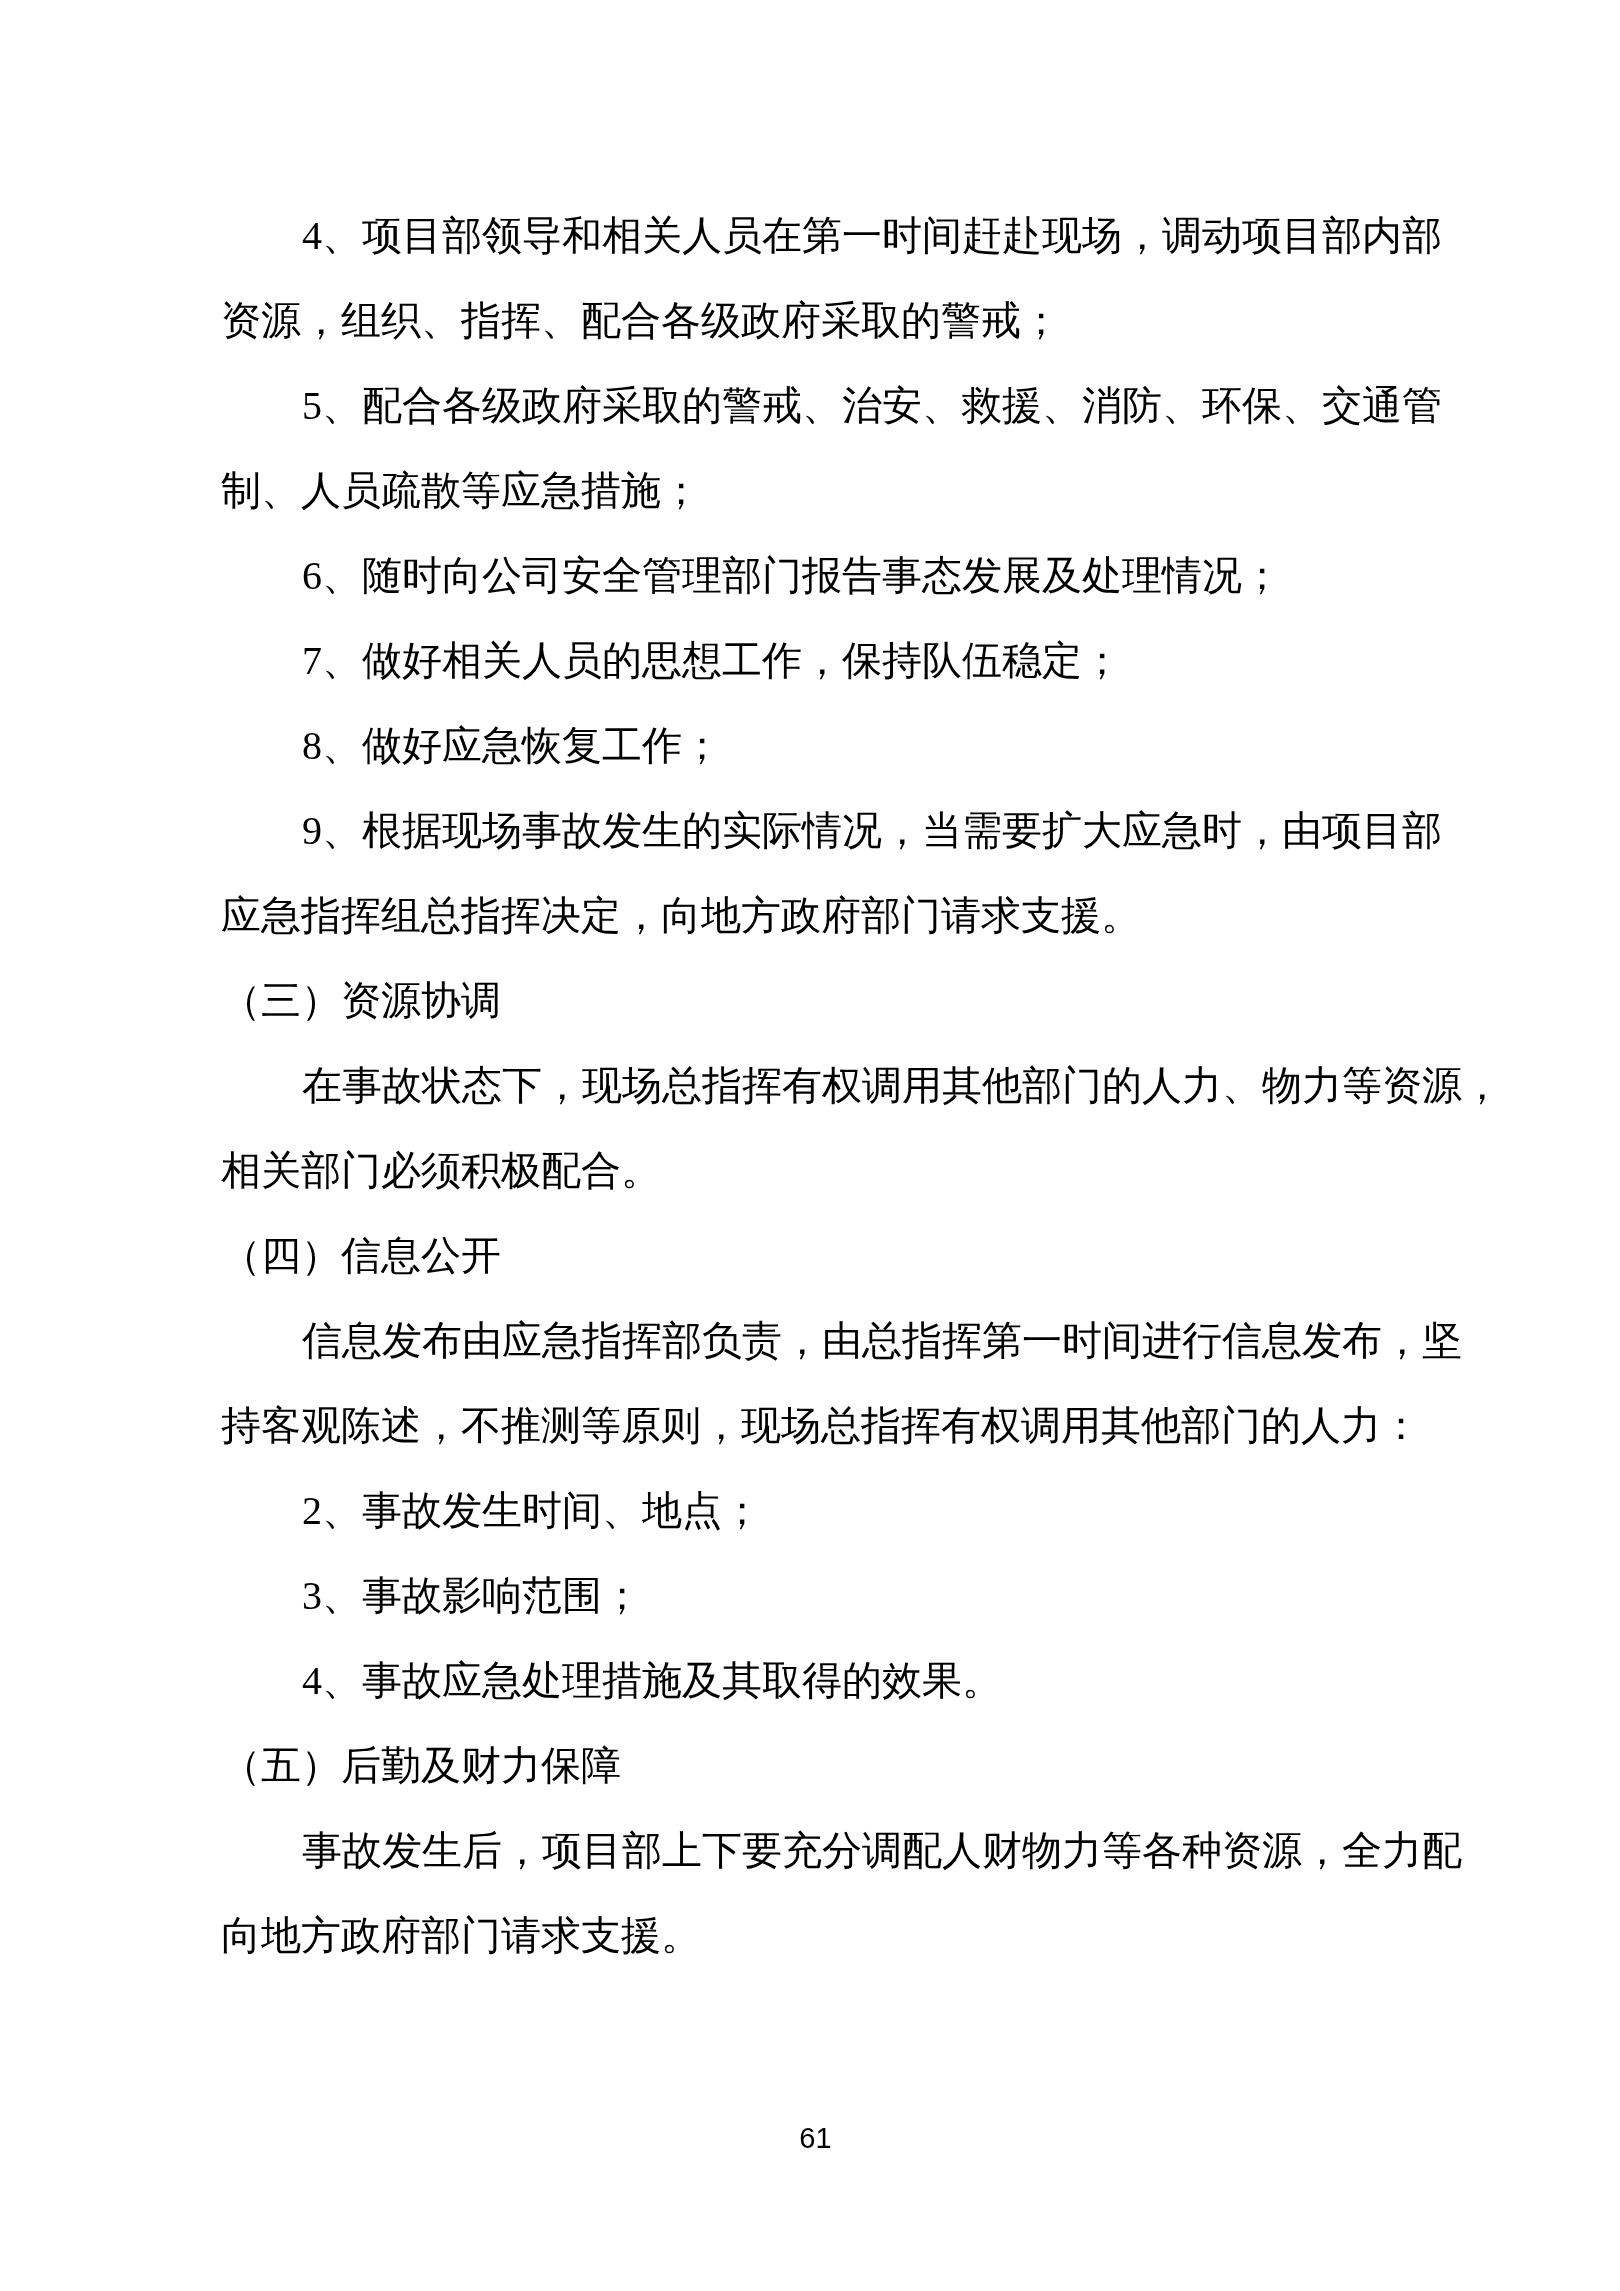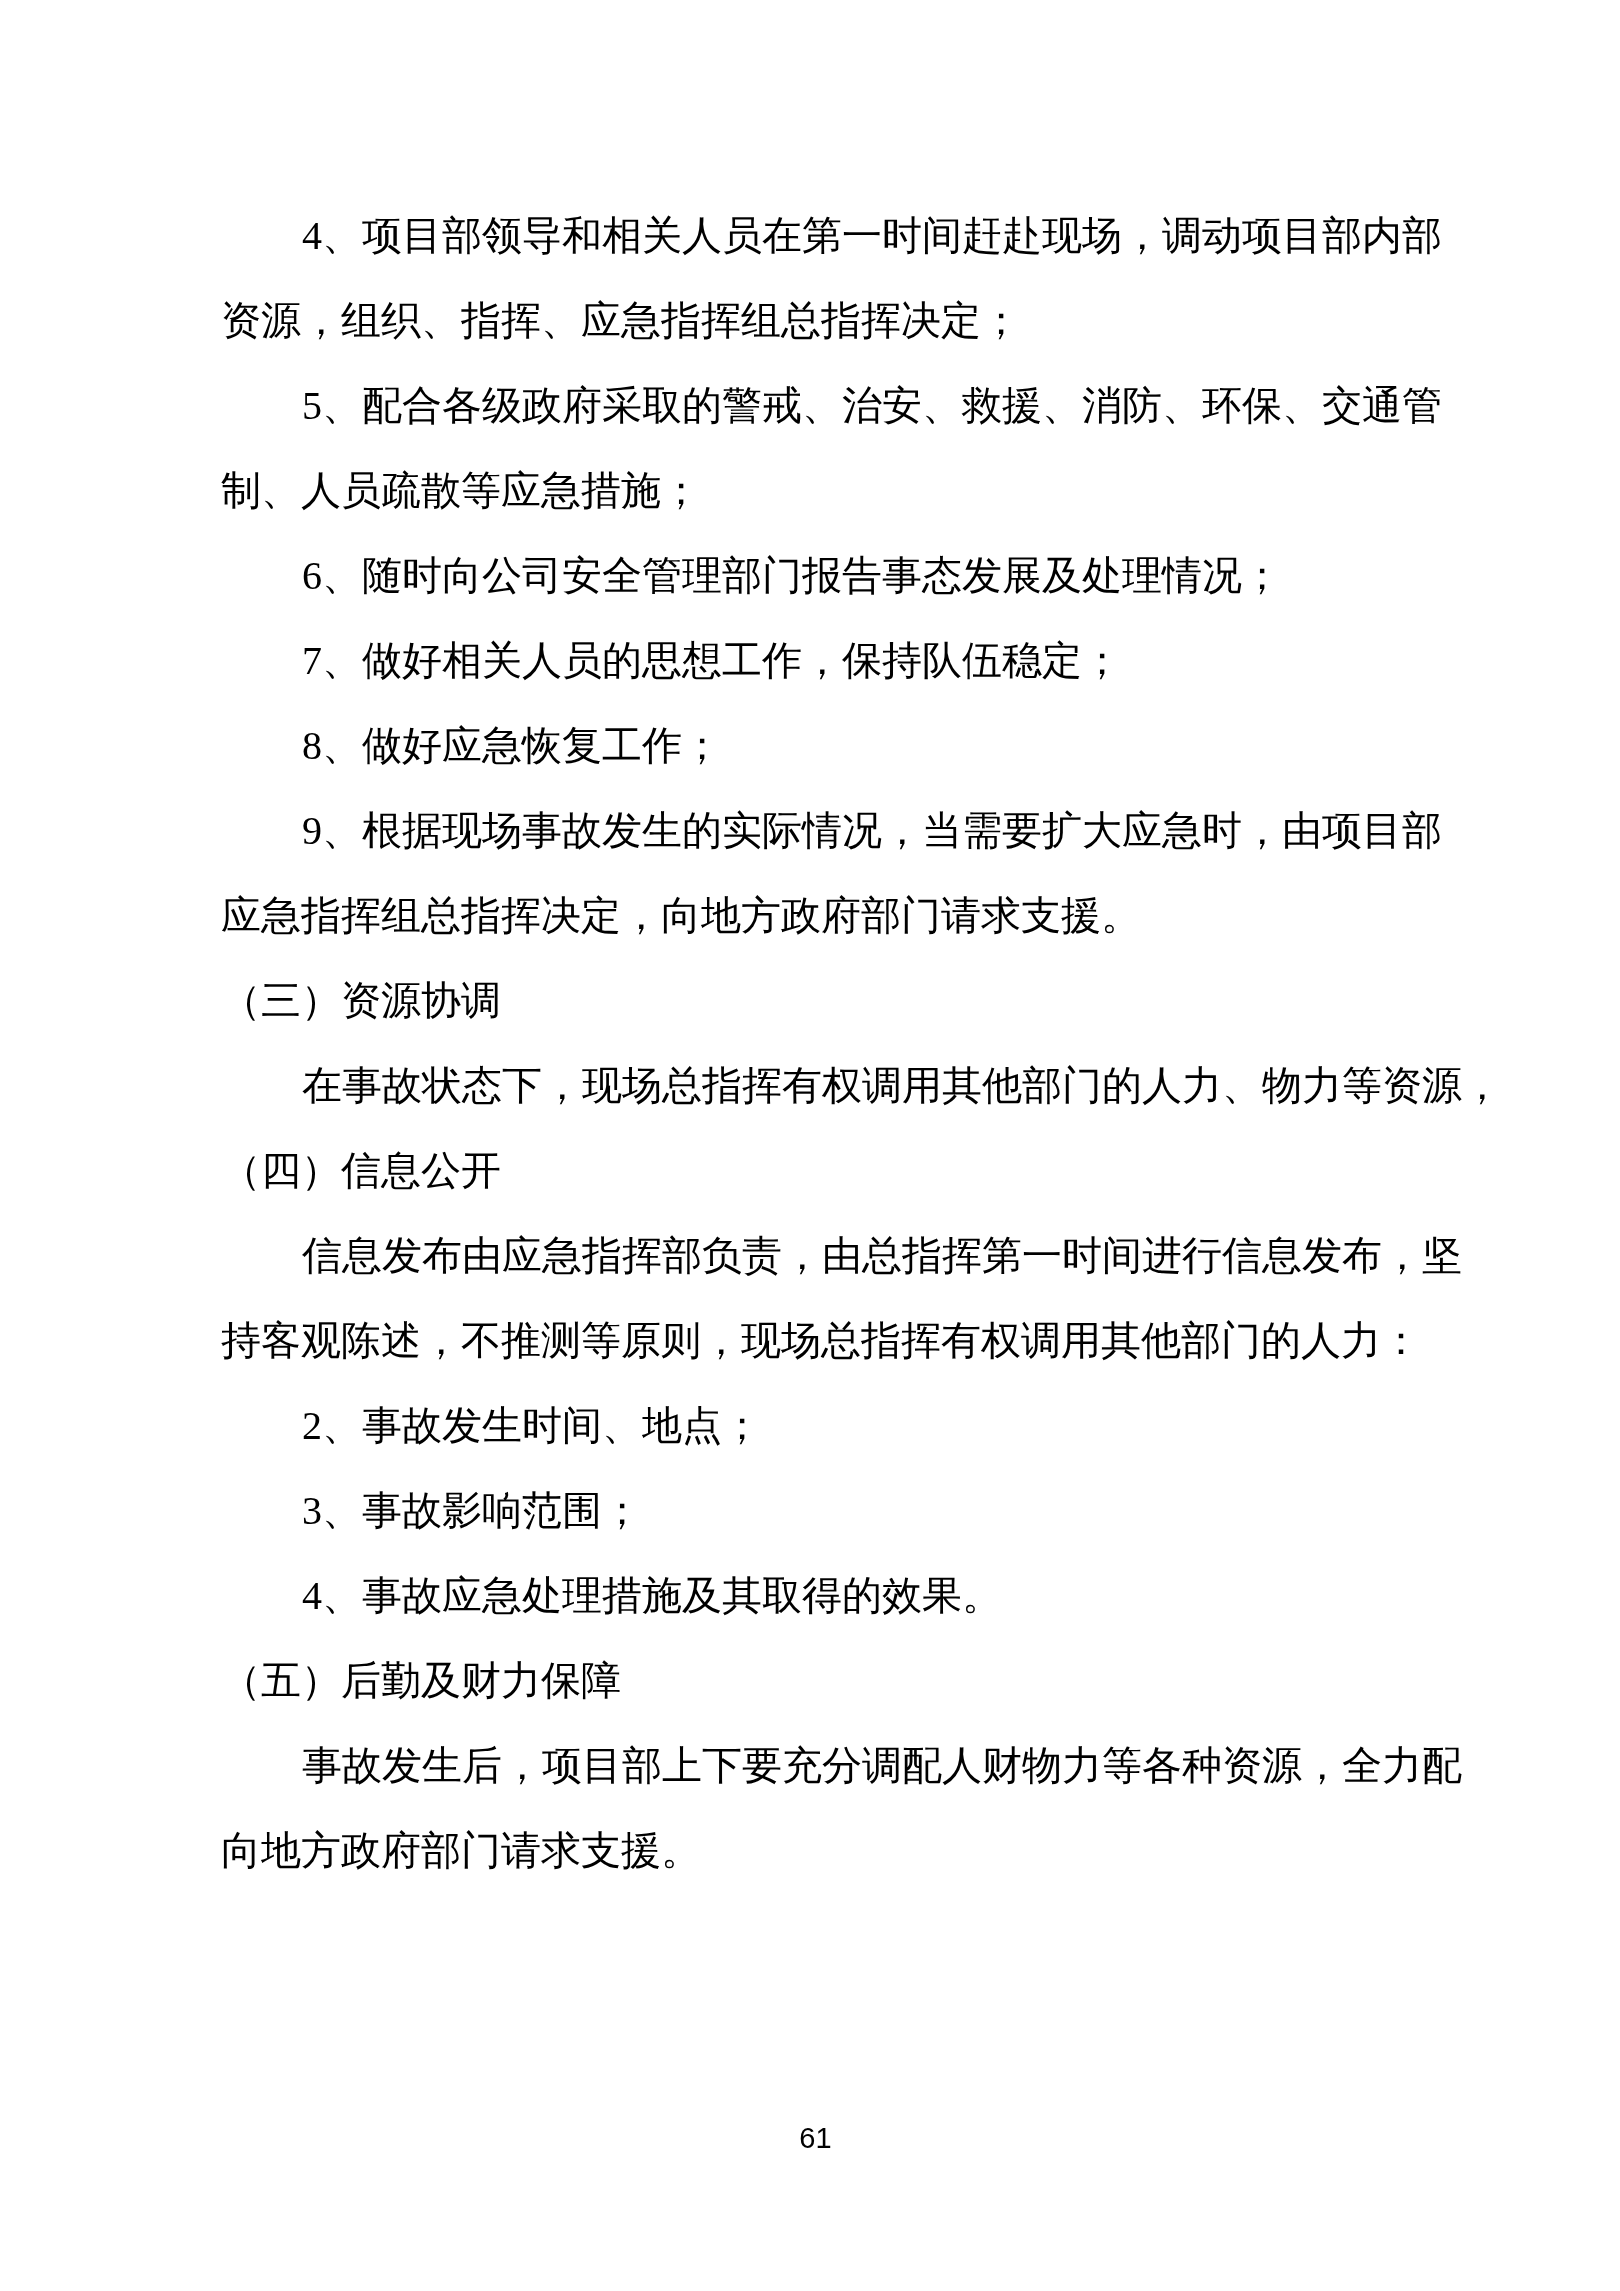--- a/index.html
+++ b/index.html
@@ -50,30 +50,31 @@
     font-family: Liberation Sans, sans-serif;
     color: #000000;
   }
 </style>
 </head>
 <body>
 
 <div class="page">
   <div class="content">
     <div class="line indent">4、项目部领导和相关人员在第一时间赶赴现场，调动项目部内部</div>
-    <div class="line">资源，组织、指挥、应急指挥组总指挥决定；</div>
+    <div class="line">资源，组织、指挥、配合各级政府采取的警戒；</div>
     <div class="line indent">5、配合各级政府采取的警戒、治安、救援、消防、环保、交通管</div>
     <div class="line">制、人员疏散等应急措施；</div>
     <div class="line indent">6、随时向公司安全管理部门报告事态发展及处理情况；</div>
     <div class="line indent">7、做好相关人员的思想工作，保持队伍稳定；</div>
     <div class="line indent">8、做好应急恢复工作；</div>
     <div class="line indent">9、根据现场事故发生的实际情况，当需要扩大应急时，由项目部</div>
     <div class="line">应急指挥组总指挥决定，向地方政府部门请求支援。</div>
     <div class="line">（三）资源协调</div>
     <div class="line indent">在事故状态下，现场总指挥有权调用其他部门的人力、物力等资源，</div>
+    <div class="line">相关部门必须积极配合。</div>
     <div class="line">（四）信息公开</div>
     <div class="line indent">信息发布由应急指挥部负责，由总指挥第一时间进行信息发布，坚</div>
     <div class="line">持客观陈述，不推测等原则，现场总指挥有权调用其他部门的人力：</div>
     <div class="line indent">2、事故发生时间、地点；</div>
     <div class="line indent">3、事故影响范围；</div>
     <div class="line indent">4、事故应急处理措施及其取得的效果。</div>
     <div class="line">（五）后勤及财力保障</div>
     <div class="line indent">事故发生后，项目部上下要充分调配人财物力等各种资源，全力配</div>
     <div class="line">向地方政府部门请求支援。</div>
   </div>

